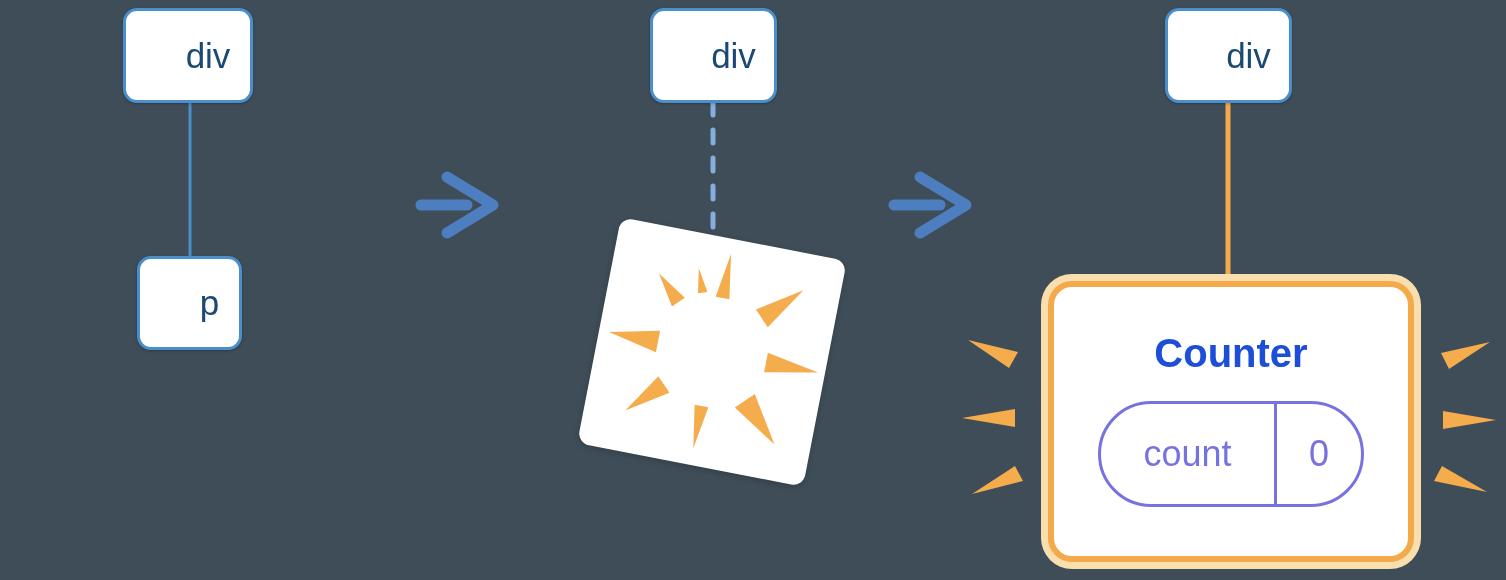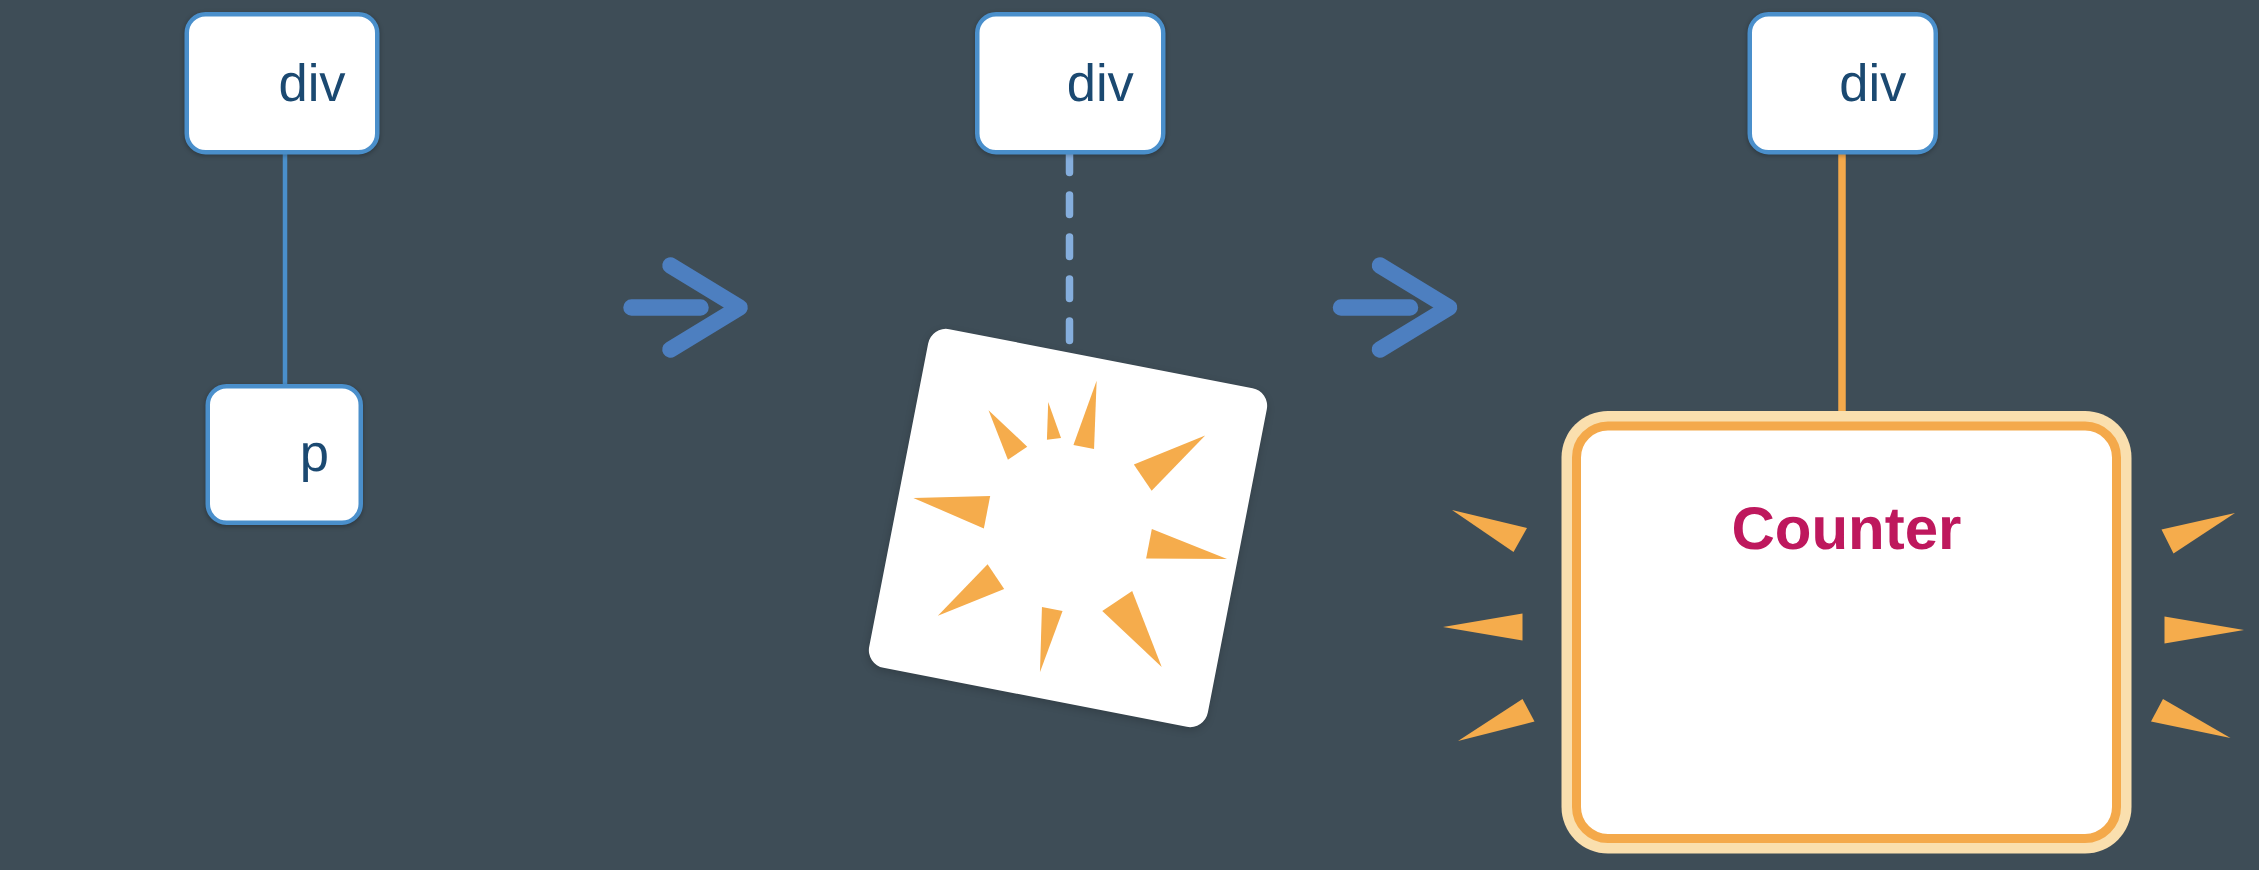--- a/index.html
+++ b/index.html
@@ -40,21 +40,21 @@
     background:#ffffff;
     border:6px solid #f4a94b;
     box-shadow:0 0 0 7px #fadfae, 0 2px 6px rgba(0,0,0,0.15);
     border-radius:24px;
     box-sizing:border-box;
     display:flex;flex-direction:column;align-items:center;
   }
   .counter-title{
     margin-top:44px;
     font-size:40px;font-weight:600;
-    color:#be185d;
+    color:#1d4ed8;
     line-height:1.1;
   }
   .state-pill{
     margin-top:26px;
     width:266px;height:106px;
     border:3px solid #7673e0;
     border-radius:55px;
     box-sizing:border-box;
     display:flex;align-items:stretch;
     color:#7673e0;font-size:36px;
@@ -125,15 +125,19 @@
       </g>
     </svg>
   </div>
 
   <div class="node" id="node-div-3">
     <span>div</span>
   </div>
 
   <div class="counter">
     <div class="counter-title">Counter</div>
+    <div class="state-pill">
+      <div class="state-key">count</div>
+      <div class="state-value">0</div>
+    </div>
   </div>
 
 </div>
 
 </body></html>

